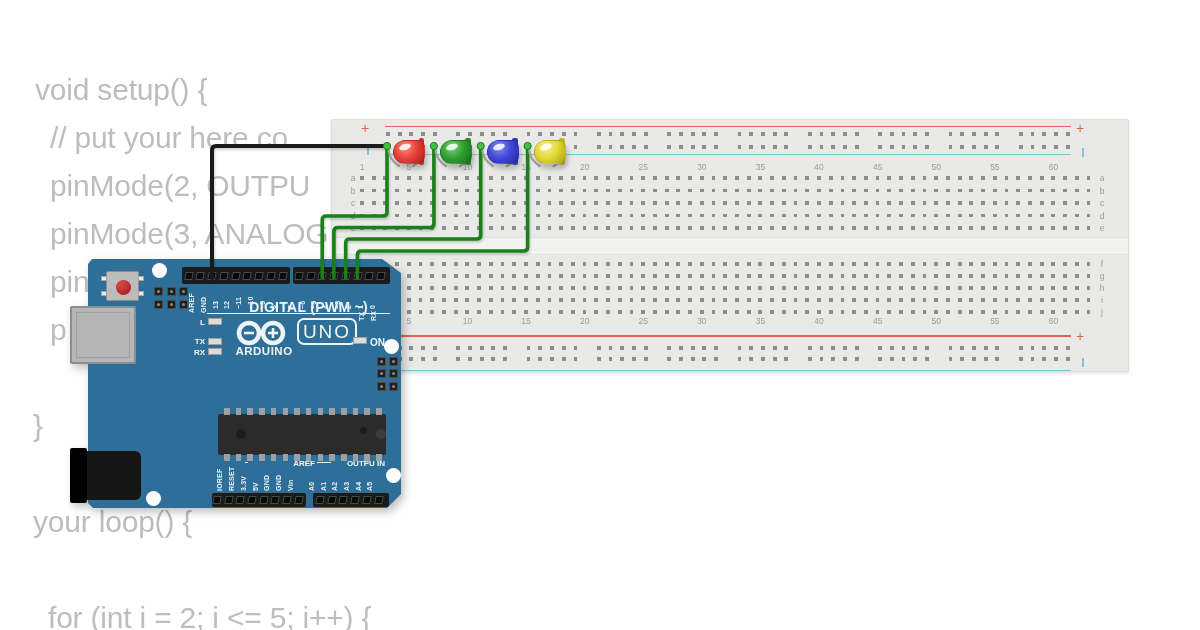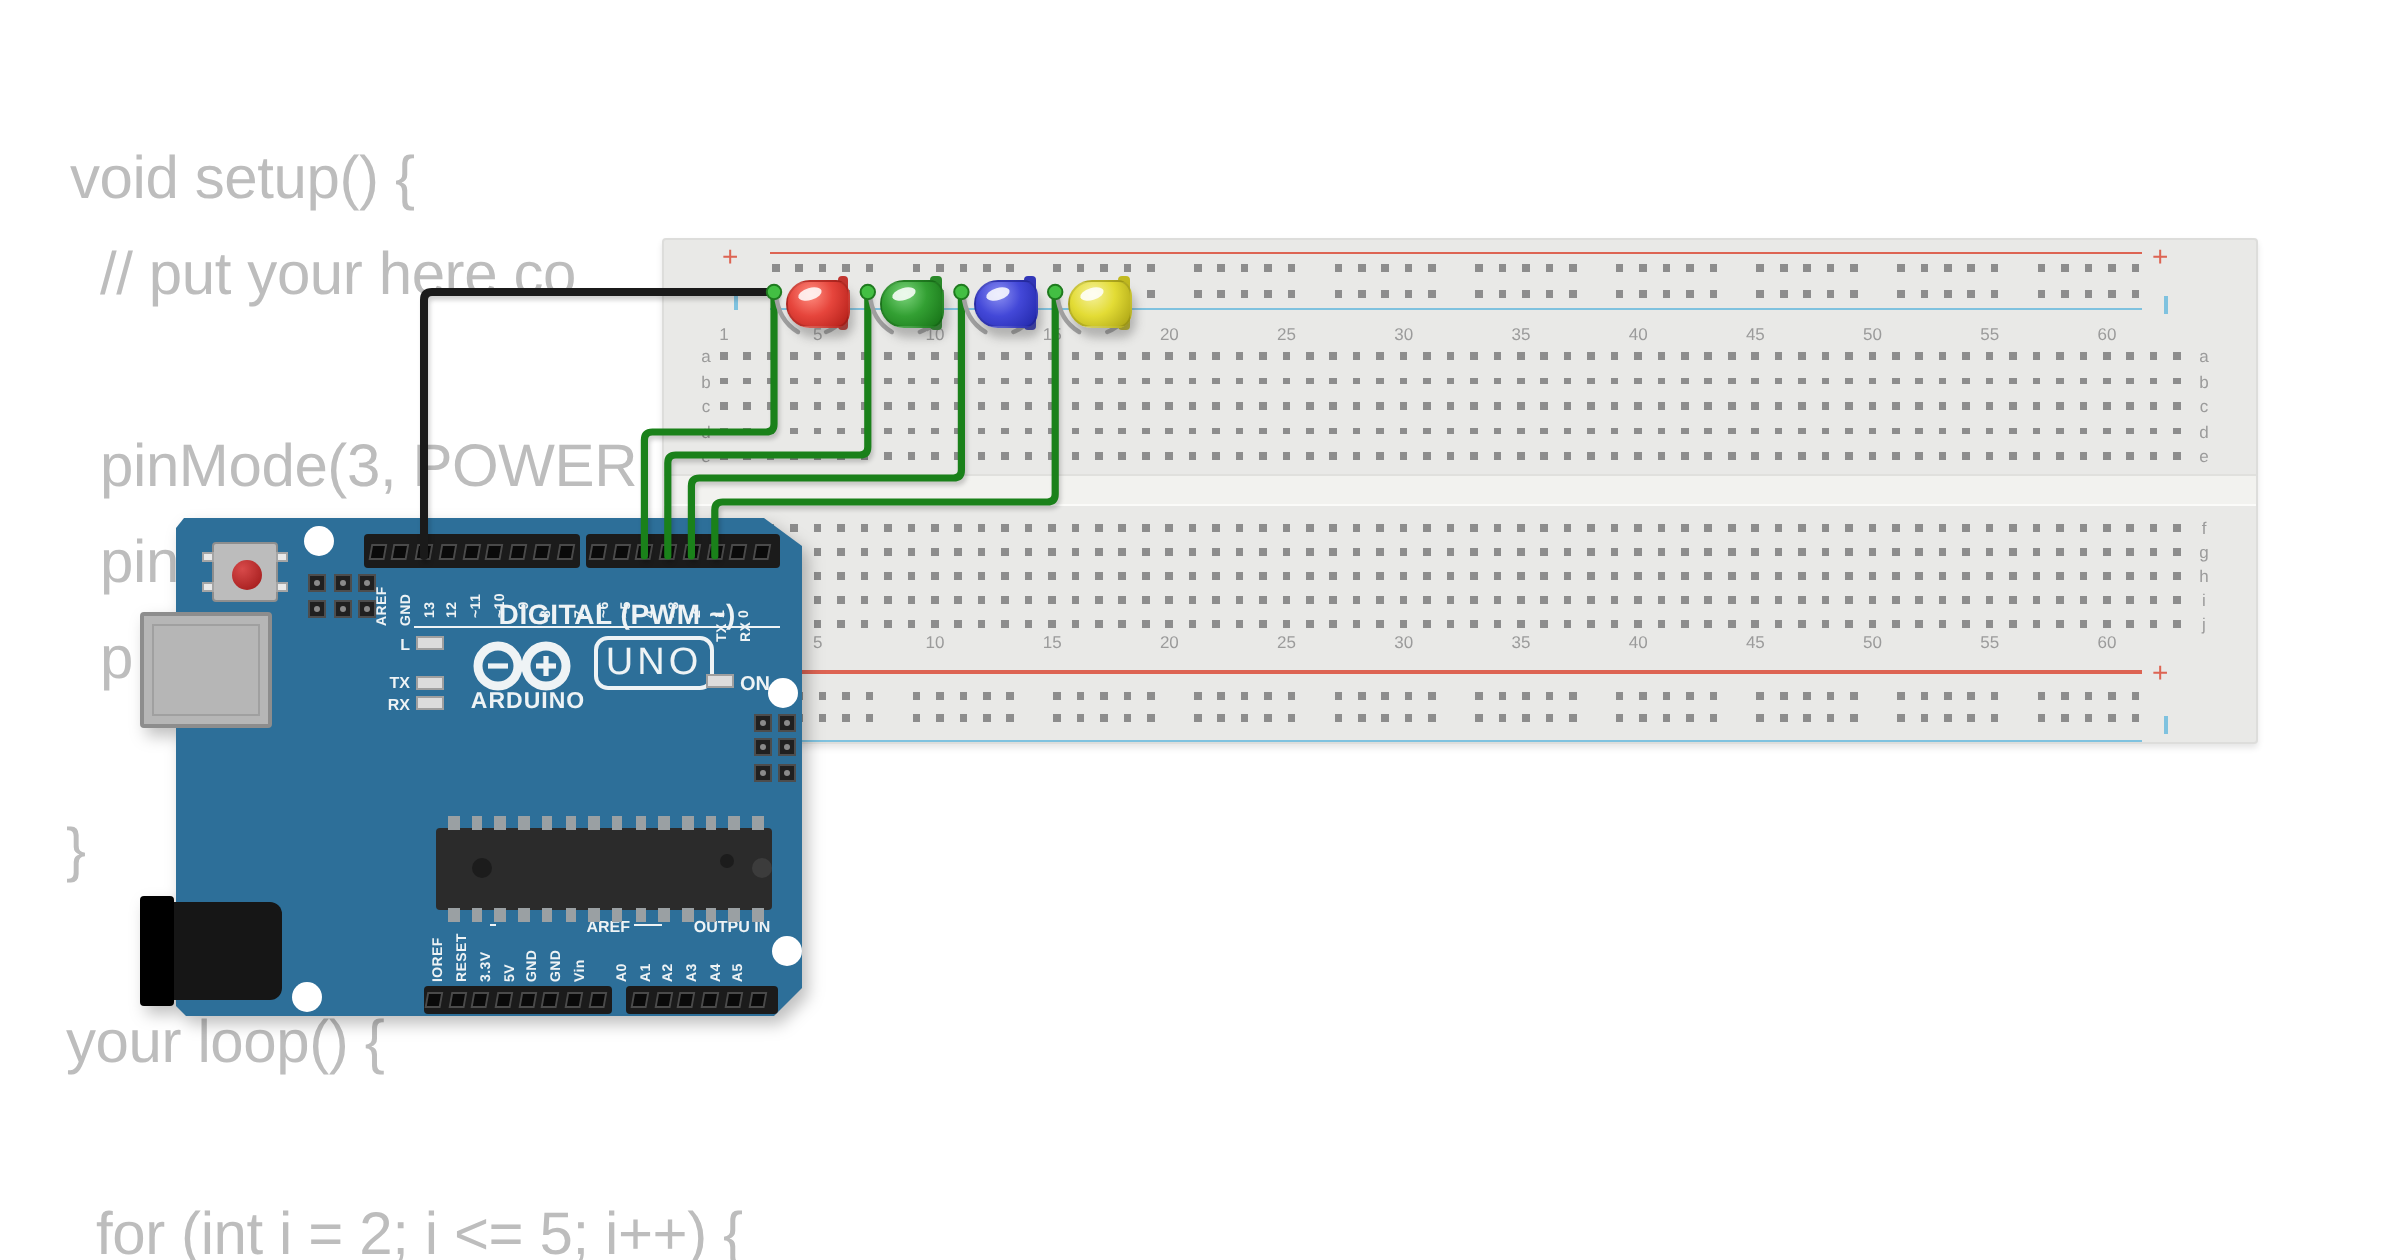--- a/index.html
+++ b/index.html
@@ -65,21 +65,22 @@
                  background:rgba(255,255,255,0.85);transform:rotate(-16deg);}
 </style>
 </head>
 <body>
 
 <div id="stage">
 
   <div id="code-layer">
       <div class="code-line" style="left: 35px; top: 73px; color: rgb(189, 189, 189);">void setup() {</div>
       <div class="code-line" style="left: 50px; top: 121px; color: rgb(189, 189, 189);">// put your here co</div>
-      <div class="code-line" style="left: 50px; top: 217px; color: rgb(189, 189, 189);">pinMode(3, POWER</div>
+      <div class="code-line" style="left: 50px; top: 169px; color: rgb(189, 189, 189);">pinMode(2, OUTPU</div>
+      <div class="code-line" style="left: 50px; top: 217px; color: rgb(189, 189, 189);">pinMode(3, ANALOG</div>
       <div class="code-line" style="left: 50px; top: 265px; color: rgb(189, 189, 189);">pin</div>
       <div class="code-line" style="left: 50px; top: 313px; color: rgb(189, 189, 189);">p</div>
       <div class="code-line" style="left: 33px; top: 409px; color: rgb(189, 189, 189);">}</div>
       <div class="code-line" style="left: 33px; top: 505px; color: rgb(189, 189, 189);">your loop() {</div>
       <div class="code-line" style="left: 48px; top: 601px; color: rgb(189, 189, 189);">for (int i = 2; i &lt;= 5; i++) {</div>
     </div>
 
   <div id="breadboard">
       <div class="bb-divider" style="top: 117px; height: 14px;"></div>
       <div class="bb-holerow" style="left: 54.1px; top: 12.1px; width: 684px; background-image: repeating-linear-gradient(90deg, rgb(141, 141, 141) 0px, rgb(141, 141, 141) 3.8px, transparent 3.8px, transparent 11.72px, rgb(141, 141, 141) 11.72px, rgb(141, 141, 141) 15.52px, transparent 15.52px, transparent 23.44px, rgb(141, 141, 141) 23.44px, rgb(141, 141, 141) 27.24px, transparent 27.24px, transparent 35.16px, rgb(141, 141, 141) 35.16px, rgb(141, 141, 141) 38.96px, transparent 38.96px, transparent 46.88px, rgb(141, 141, 141) 46.88px, rgb(141, 141, 141) 50.68px, transparent 50.68px, transparent 70.32px);"></div>

